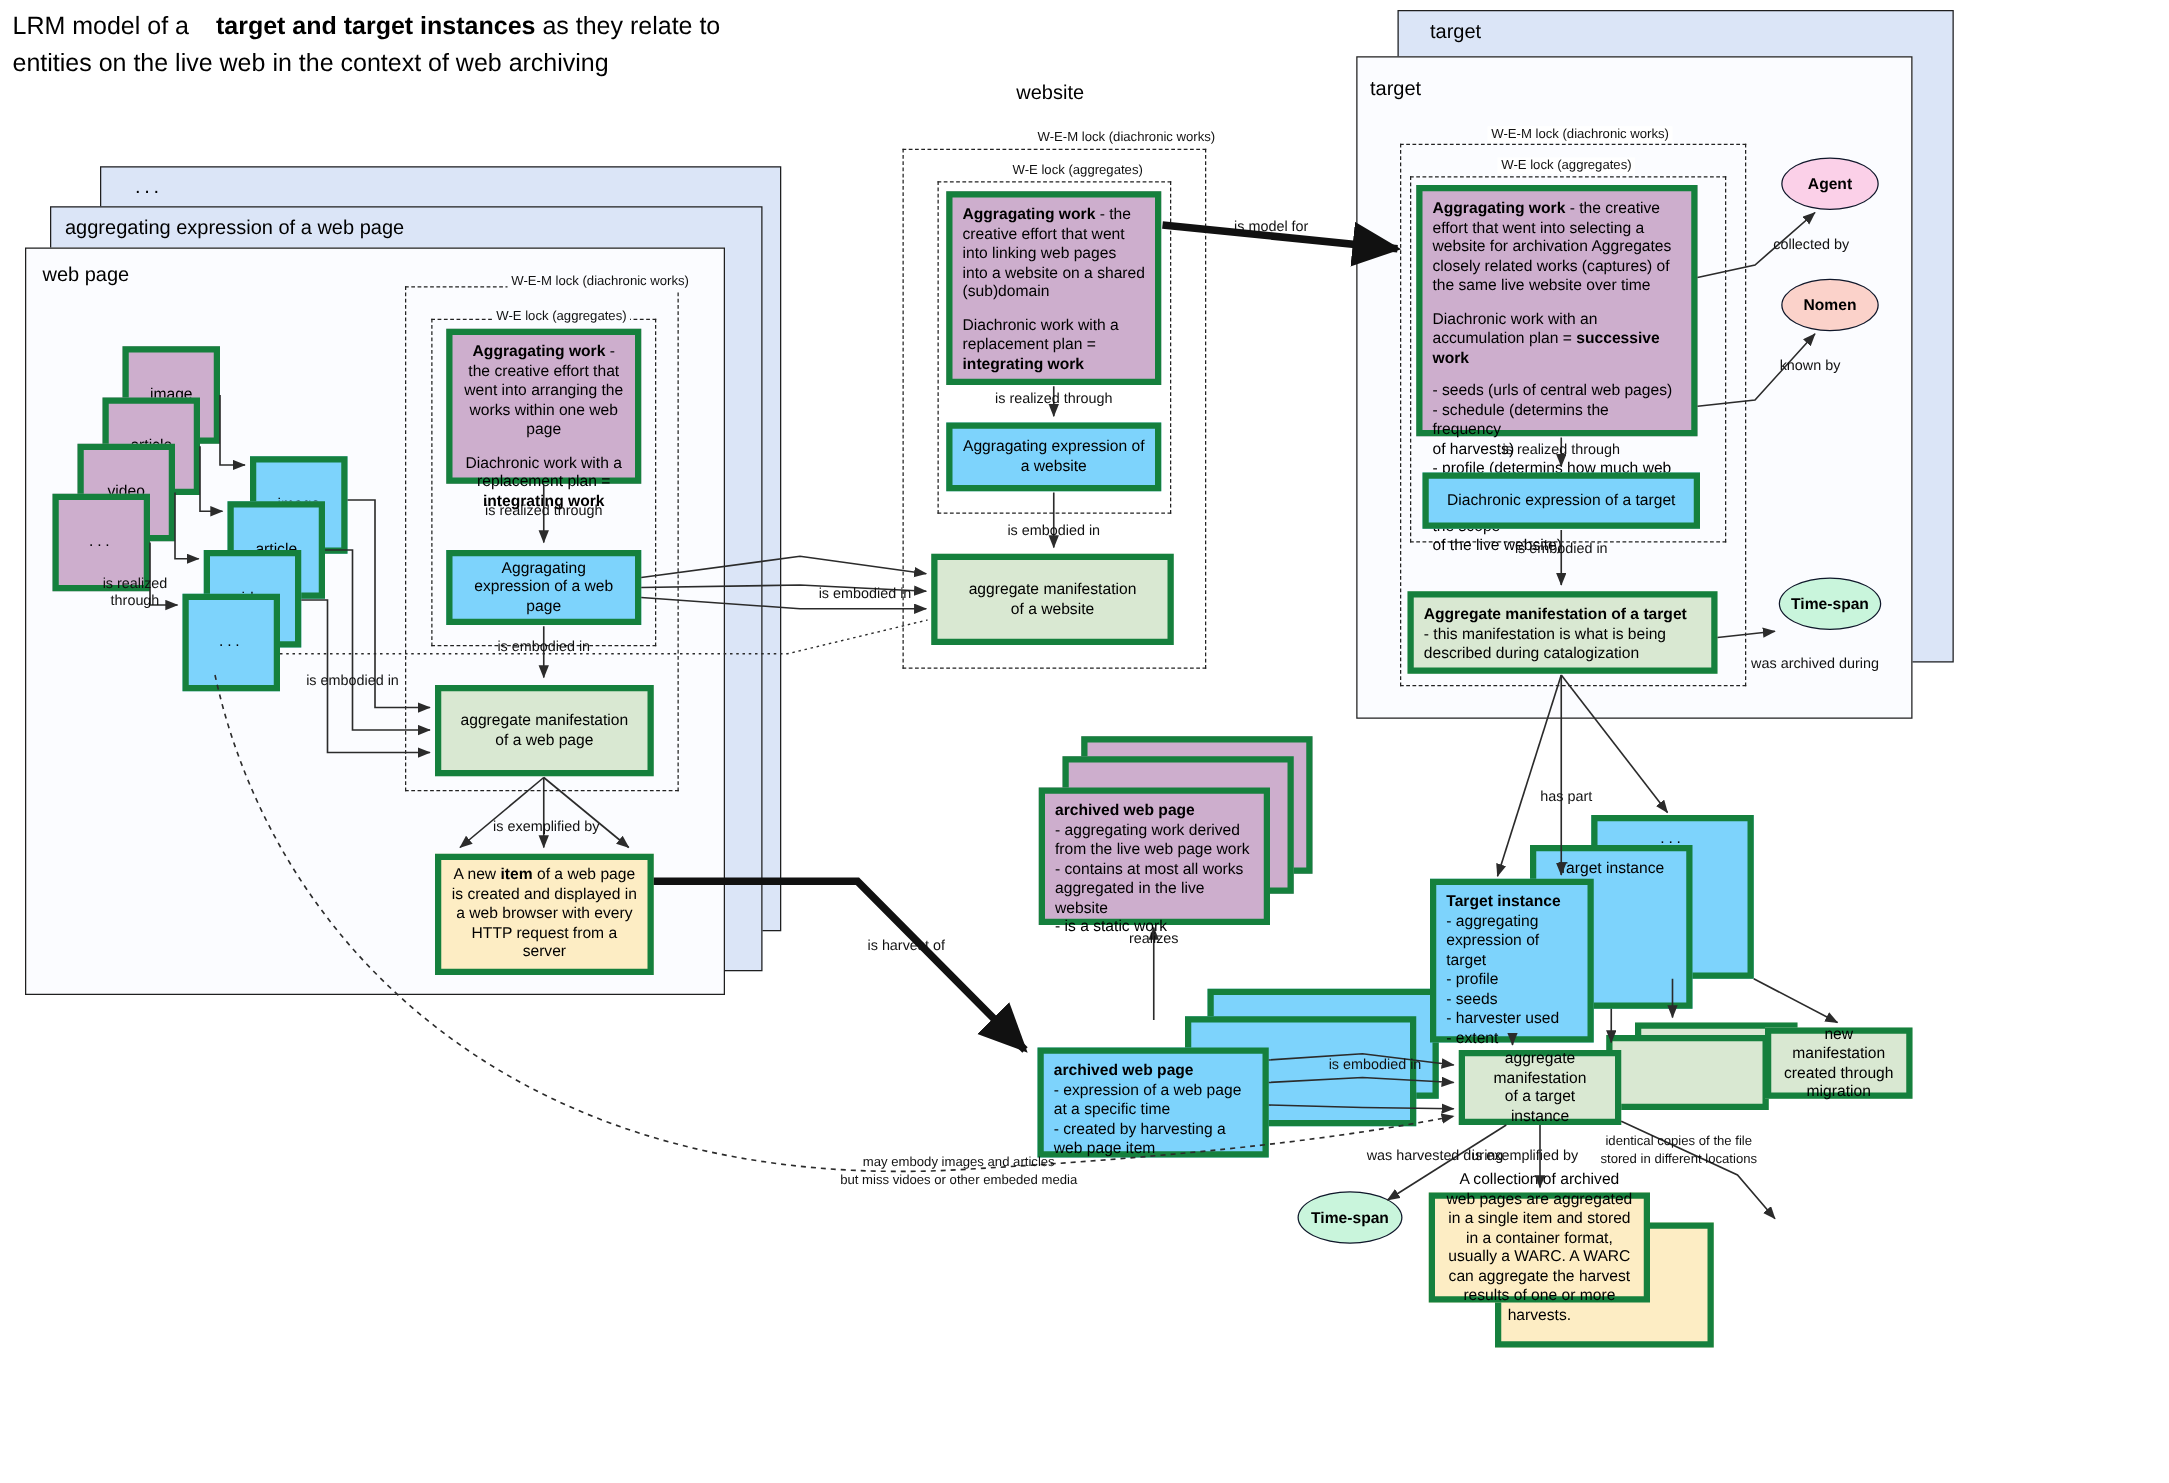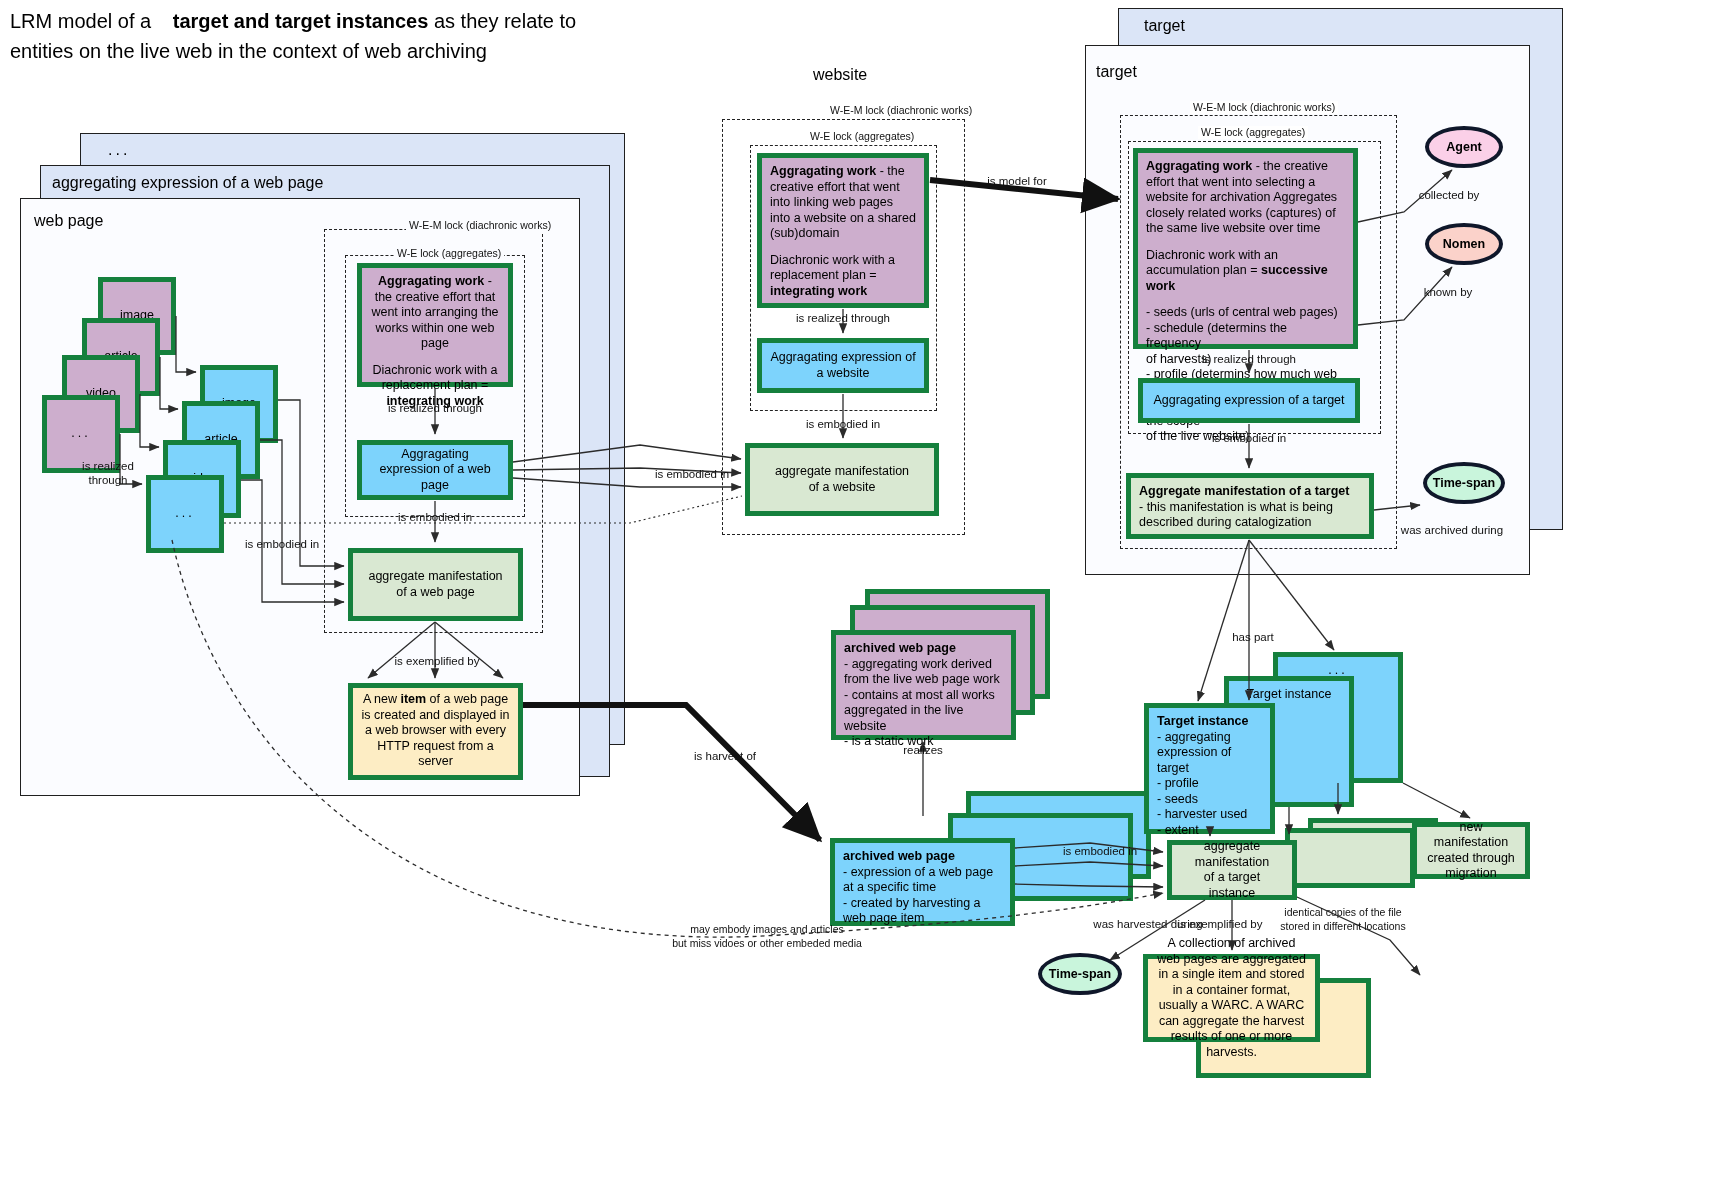--- a/index.html
+++ b/index.html
@@ -31,21 +31,21 @@
   .panel{background:#dbe5f7;border:1px solid #1f1f1f;}
   .white-panel{background:#fbfcff;border:1px solid #1f1f1f;}
 
   .ctr{display:flex;align-items:center;justify-content:center;text-align:center;}
   .small{font-size:10.5px;line-height:13px;color:#111;}
   .hdr{font-size:16px;}
 
   .dashed{border:1px dashed #222;background:transparent;}
 
   .ellipse{
-    border:4px solid #0f172a;border-radius:50%;
+    border:1px solid #0f172a;border-radius:50%;
     display:flex;align-items:center;justify-content:center;
     font-weight:bold;font-size:12.5px;
   }
   .e-pink{background:#fbd0e8;}
   .e-salmon{background:#fbd2ca;}
   .e-mint{background:#c9f5dc;}
 
   svg.over{position:absolute;left:0;top:0;width:1735px;height:1186px;pointer-events:none;}
   .edge{fill:none;stroke:#2b2b2b;stroke-width:1.3;}
   .edge-thick{fill:none;stroke:#111;stroke-width:6;}
@@ -81,21 +81,21 @@
     <div class="txt" style="margin-top:11px;"><span>Diachronic work with an accumulation plan = </span><b>successive work</b></div>
     <div class="txt" style="margin-top:11px;">- seeds (urls of central web pages)
 - schedule (determins the frequency
 of harvests)
 - profile (determins how much web content is
 harvested, KB tries to approximate the scope
 of the live website)</div>
   </div>
 
   <div class="abs box blue ctr" style="left:1138px;top:378px;width:222px;height:45px;">
-    <span>Aggragating expression of a target</span>
+    <span>Diachronic expression of a target</span>
   </div>
 
   <div class="abs box green" style="left:1126px;top:473px;width:248px;height:66px;">
     <div><b>Aggregate manifestation of a target</b></div>
     <div class="txt">- this manifestation is what is being described during catalogization</div>
   </div>
 
   <div class="abs ellipse e-pink" style="left:1425px;top:126px;width:78px;height:42px;">
     <span>Agent</span>
   </div>

